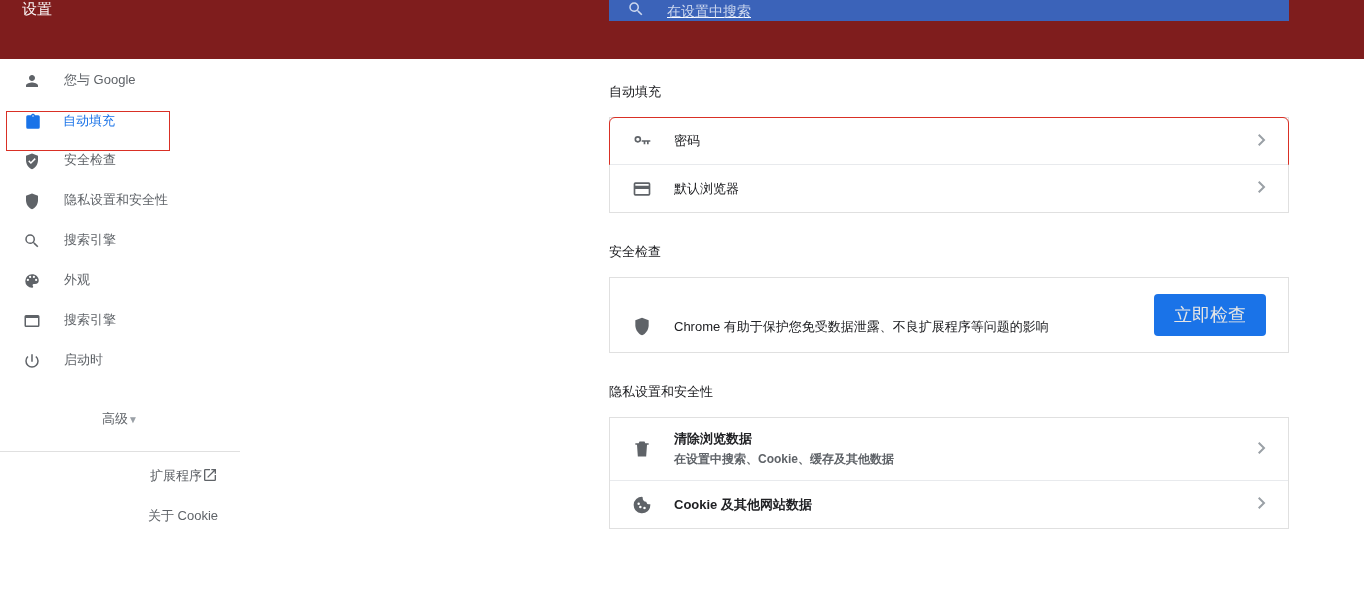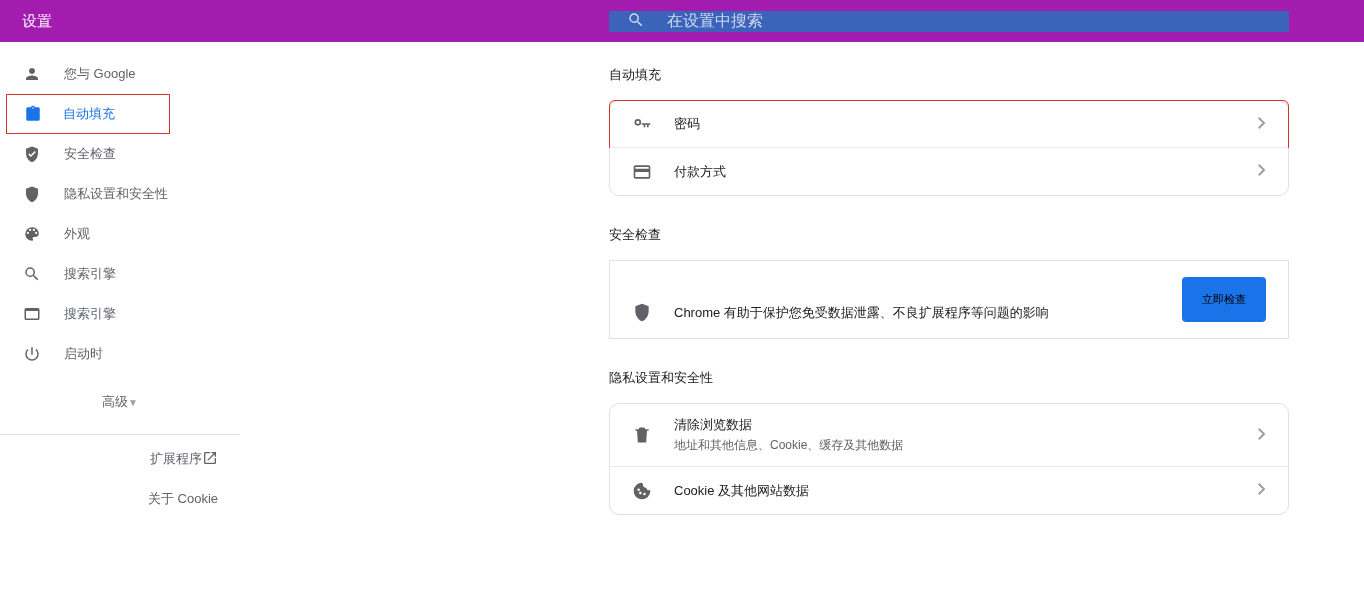--- a/index.html
+++ b/index.html
@@ -11,23 +11,23 @@
   body {
     width: 1364px;
     height: 589px;
     overflow: hidden;
     background: #fff;
     color: #202124;
     font-size: 13px;
   }
   .header {
     display: flex;
-    align-items: center;
-    height: 42px;
-    background: #a21caf;
+    align-items: flex-start;
+    height: 59px;
+    background: #7f1d1d;
     color: #fff;
   }
   .header-left {
     flex: 0 0 609px;
     display: flex;
     align-items: center;
   }
   .header-title {
     padding-left: 22px;
     font-size: 15px;
@@ -41,34 +41,35 @@
     align-items: center;
     padding: 0 18px;
     color: #cdd8ef;
   }
   .searchbox svg { width: 18px; height: 18px; margin-right: 22px; fill: #cdd8ef; }
   .searchbox input {
     background: transparent;
     border: none;
     outline: none;
     color: #fff;
-    font-size: 16px;
+    font-size: 14px;
     width: 100%;
+    text-decoration: underline;
   }
   .searchbox input::placeholder { color: #cdd8ef; }
 
   .layout { display: flex; height: calc(100% - 45px); }
   .sidebar {
     width: 240px;
     border-right: 0;
     padding-top: 12px;
   }
   .nav-item {
     display: flex;
-    align-items: center;
+    align-items: flex-start;
     height: 40px;
     padding-left: 22px;
     color: #5f6368;
     cursor: pointer;
   }
   .nav-item .ico {
     width: 20px;
     height: 20px;
     margin-right: 22px;
     display: flex;
@@ -129,21 +130,21 @@
     margin-left: 370px; 
   }
   .section-title {
     font-size: 13px;
     color: #202124;
     font-weight: 400;
     margin-bottom: 16px;
   }
   .card {
     border: 1px solid #e0e0e0;
-    border-radius: 10px;
+    border-radius: 0;
     background: #fff;
     margin-bottom: 30px;
   }
   .row {
     display: flex;
     align-items: center;
     min-height: 48px;
     padding: 0 22px;
     border-top: 1px solid #e8eaed;
     cursor: pointer;
@@ -160,44 +161,44 @@
   .row .ico svg { fill: #5f6368; }
   .row .txt { flex: 1; font-size: 13px; color: #202124; }
   .row .sub { font-size: 12px; color: #5f6368; margin-top: 3px; }
   .row .chev svg { width: 8px; height: 12px; fill: #9aa0a6; }
 
   .row.highlight {
     border: 1px solid #d93025;
     border-radius: 6px 6px 0 0;
     margin: -1px;
   }
-  .row.two-line { padding-top: 12px; padding-bottom: 12px; }
+  .row.two-line { padding-top: 12px; padding-bottom: 12px; font-weight: bold; }
 
   .safety-card {
     border: 1px solid #e0e0e0;
     border-radius: 0;
     background: #fff;
     display: flex;
     align-items: flex-end;
     padding: 16px 22px;
     margin-bottom: 30px;
   }
   .safety-card .ico {
     width: 20px; height: 20px; margin-right: 22px;
     display:flex;align-items:center;justify-content:center;
   }
   .safety-card .ico svg { fill: #5f6368; }
   .safety-card .msg { flex: 1; font-size: 13px; color: #202124; }
   .btn {
     background: #1a73e8;
-    color: #000000;
+    color: #e5e5e5;
     border: none;
     border-radius: 4px;
-    font-size: 11px;
-    padding: 15px 20px;
+    font-size: 18px;
+    padding: 9px 20px;
     cursor: pointer;
   }
   
   .section { margin-left: 369px; }
   @media (max-width: 1380px){
     .section { margin-left: 369px; }
   }
 </style>
 </head>
 <body>
@@ -252,33 +253,33 @@
         <svg width="18" height="18" viewBox="0 0 24 24">
             <path d="M12 2L4 5v6c0 5.55 3.84 10.74 8 12 4.16-1.26 8-6.45 8-12V5l-8-3z"></path>
           </svg>
       </span>
       <span class="label">隐私设置和安全性</span>
     </div>
 
     <div class="nav-item">
       <span class="ico">
         <svg width="18" height="18" viewBox="0 0 24 24">
+            <path d="M15.5 14h-.79l-.28-.27A6.471 6.471 0 0016 9.5 6.5 6.5 0 109.5 16a6.47 6.47 0 004.23-1.57l.27.28v.79l5 4.99L20.49 19l-4.99-5zm-6 0A4.5 4.5 0 1114 9.5 4.5 4.5 0 019.5 14z"></path>
+          </svg>
+      </span>
+      <span class="label">搜索引擎</span>
+    </div>
+
+    <div class="nav-item">
+      <span class="ico">
+        <svg width="18" height="18" viewBox="0 0 24 24">
             <path d="M12 3a9 9 0 00-9 9 9 9 0 009 9c.83 0 1.5-.67 1.5-1.5 0-.39-.15-.74-.39-1.01a1.5 1.5 0 011.11-2.49H16a5 5 0 005-5c0-4.42-4.03-8-9-8zm-5.5 9a1.5 1.5 0 110-3 1.5 1.5 0 010 3zm3-4a1.5 1.5 0 110-3 1.5 1.5 0 010 3zm5 0a1.5 1.5 0 110-3 1.5 1.5 0 010 3zm3 4a1.5 1.5 0 110-3 1.5 1.5 0 010 3z"></path>
           </svg>
       </span>
       <span class="label">外观</span>
-    </div>
-
-    <div class="nav-item">
-      <span class="ico">
-        <svg width="18" height="18" viewBox="0 0 24 24">
-            <path d="M15.5 14h-.79l-.28-.27A6.471 6.471 0 0016 9.5 6.5 6.5 0 109.5 16a6.47 6.47 0 004.23-1.57l.27.28v.79l5 4.99L20.49 19l-4.99-5zm-6 0A4.5 4.5 0 1114 9.5 4.5 4.5 0 019.5 14z"></path>
-          </svg>
-      </span>
-      <span class="label">搜索引擎</span>
     </div>
 
     <div class="nav-item">
       <span class="ico">
         <svg width="18" height="18" viewBox="0 0 24 24">
             <path d="M20 4H4a2 2 0 00-2 2v12a2 2 0 002 2h16a2 2 0 002-2V6a2 2 0 00-2-2zm0 14H4V8h16v10z"></path>
           </svg>
       </span>
       <span class="label">搜索引擎</span>
     </div>
@@ -328,21 +329,21 @@
           <span class="chev"><svg viewBox="0 0 8 12">
                 <path d="M0 10.59L4.58 6 0 1.41 1.41 0l6 6-6 6z"></path>
               </svg></span>
         </div>
         <div class="row">
           <span class="ico">
             <svg width="20" height="20" viewBox="0 0 24 24">
                 <path d="M20 4H4a2 2 0 00-2 2v12a2 2 0 002 2h16a2 2 0 002-2V6a2 2 0 00-2-2zm0 14H4v-6h16v6zm0-10H4V6h16v2z"></path>
               </svg>
           </span>
-          <span class="txt">付款方式</span>
+          <span class="txt">默认浏览器</span>
           <span class="chev"><svg viewBox="0 0 8 12">
                 <path d="M0 10.59L4.58 6 0 1.41 1.41 0l6 6-6 6z"></path>
               </svg></span>
         </div>
       </div>
     </div>
 
     <div class="section">
       <div class="section-title">安全检查</div>
       <div class="safety-card">
@@ -360,21 +361,21 @@
       <div class="section-title">隐私设置和安全性</div>
       <div class="card">
         <div class="row two-line">
           <span class="ico">
             <svg width="20" height="20" viewBox="0 0 24 24">
                 <path d="M6 7h12l-1 14H7L6 7zm3-4h6l1 2h4v2H4V5h4l1-2z"></path>
               </svg>
           </span>
           <span class="txt">
             <div>清除浏览数据</div>
-            <div class="sub">地址和其他信息、Cookie、缓存及其他数据</div>
+            <div class="sub">在设置中搜索、Cookie、缓存及其他数据</div>
           </span>
           <span class="chev"><svg viewBox="0 0 8 12">
                 <path d="M0 10.59L4.58 6 0 1.41 1.41 0l6 6-6 6z"></path>
               </svg></span>
         </div>
         <div class="row two-line">
           <span class="ico">
             <svg width="20" height="20" viewBox="0 0 24 24">
                 <path d="M12 2a10 10 0 00-1 19.95A10 10 0 0022 12c0-.34-.02-.67-.05-1a4 4 0 01-4.95-3A4 4 0 0113 3.05 10.1 10.1 0 0012 2zM8 9a1.5 1.5 0 11-1.5 1.5A1.5 1.5 0 018 9zm2 7a1.5 1.5 0 111.5-1.5A1.5 1.5 0 0110 16zm5 1a1.5 1.5 0 111.5-1.5A1.5 1.5 0 0115 17z"></path>
               </svg>

